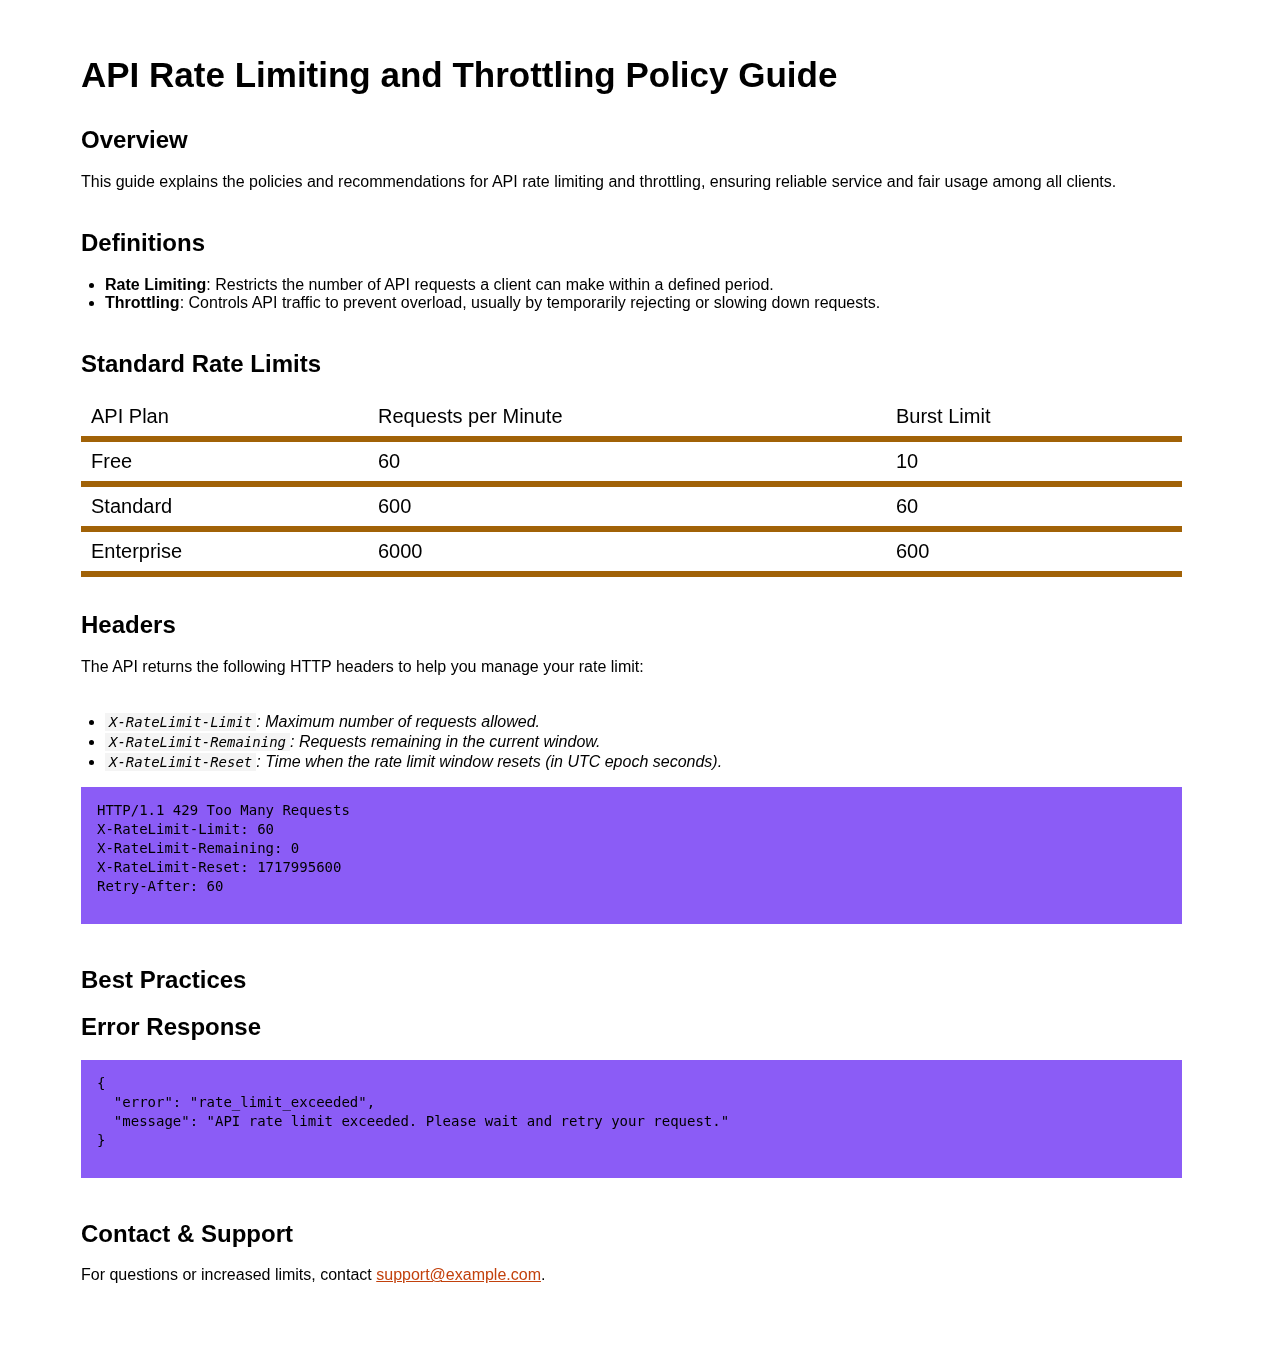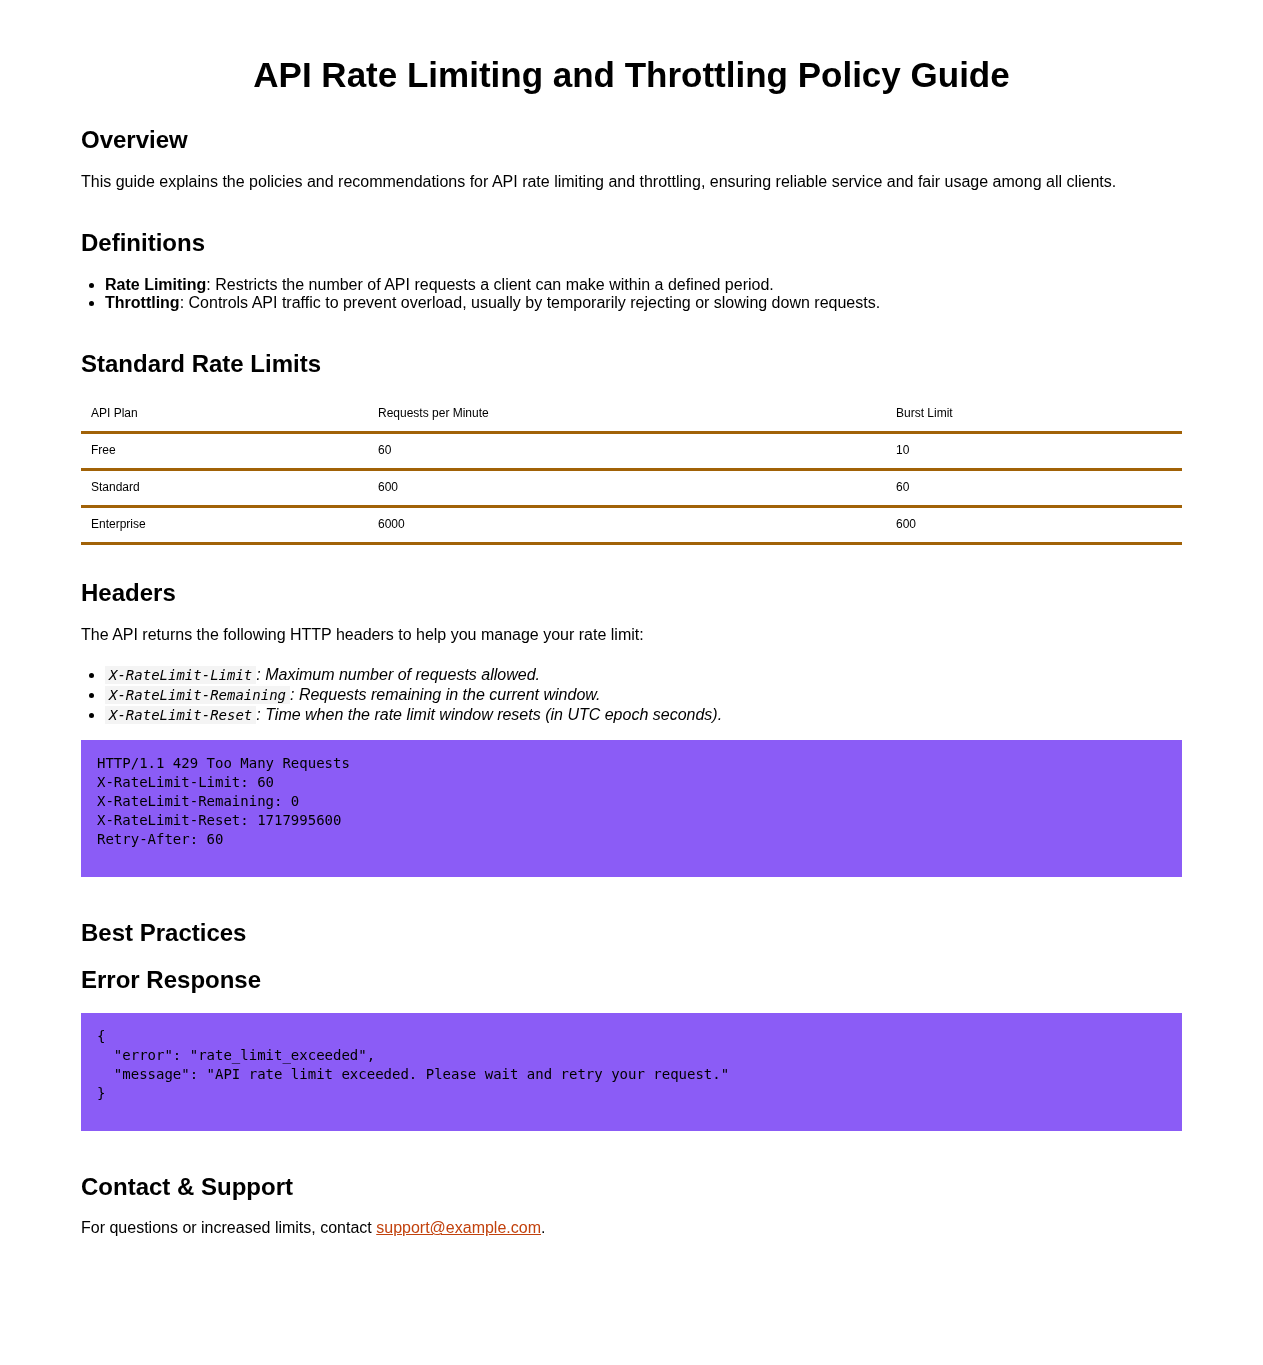--- a/index.html
+++ b/index.html
@@ -13,21 +13,20 @@
     }
     .page {
       padding: 54px 81px 40px 81px;
       width: 1101px;
     }
     h1 {
       font-size: 35px;
       font-weight: bold;
       margin: 0 0 30px 0;
       line-height: 1.2;
-      text-align: center;
     }
     h2 {
       font-size: 24px;
       font-weight: bold;
       margin: 0 0 18px 0;
       line-height: 1.2;
     }
     p { margin: 0; }
     .section { margin-bottom: 0; }
     .overview-text { margin-bottom: 38px; }
@@ -39,27 +38,27 @@
     .defs { margin-bottom: 38px; }
     table {
       width: 100%;
       border-collapse: collapse;
       margin: 0 0 34px 0;
     }
     th, td {
       text-align: left;
       font-weight: normal;
       padding: 8px 10px 8px 10px;
-      border-bottom: 3px solid #a16207;
+      border-bottom: 6px solid #a16207;
       height: 18px;
-      font-size: 12px;
+      font-size: 20px;
     }
     th.col-plan, td.col-plan { width: 267px; }
     th.col-rpm, td.col-rpm { width: 498px; }
-    .headers-intro { margin-bottom: 21px; }
+    .headers-intro { margin-bottom: 36px; }
     .header-list { margin-bottom: 15px; }
     .header-list li { line-height: 19px; font-style: italic; }
     code.inline {
       font-family: "DejaVu Sans Mono", monospace;
       font-size: 14px;
       background: #f4f4f4;
       padding: 1px 4px;
     }
     pre.codeblock {
       background: #8b5cf6;

